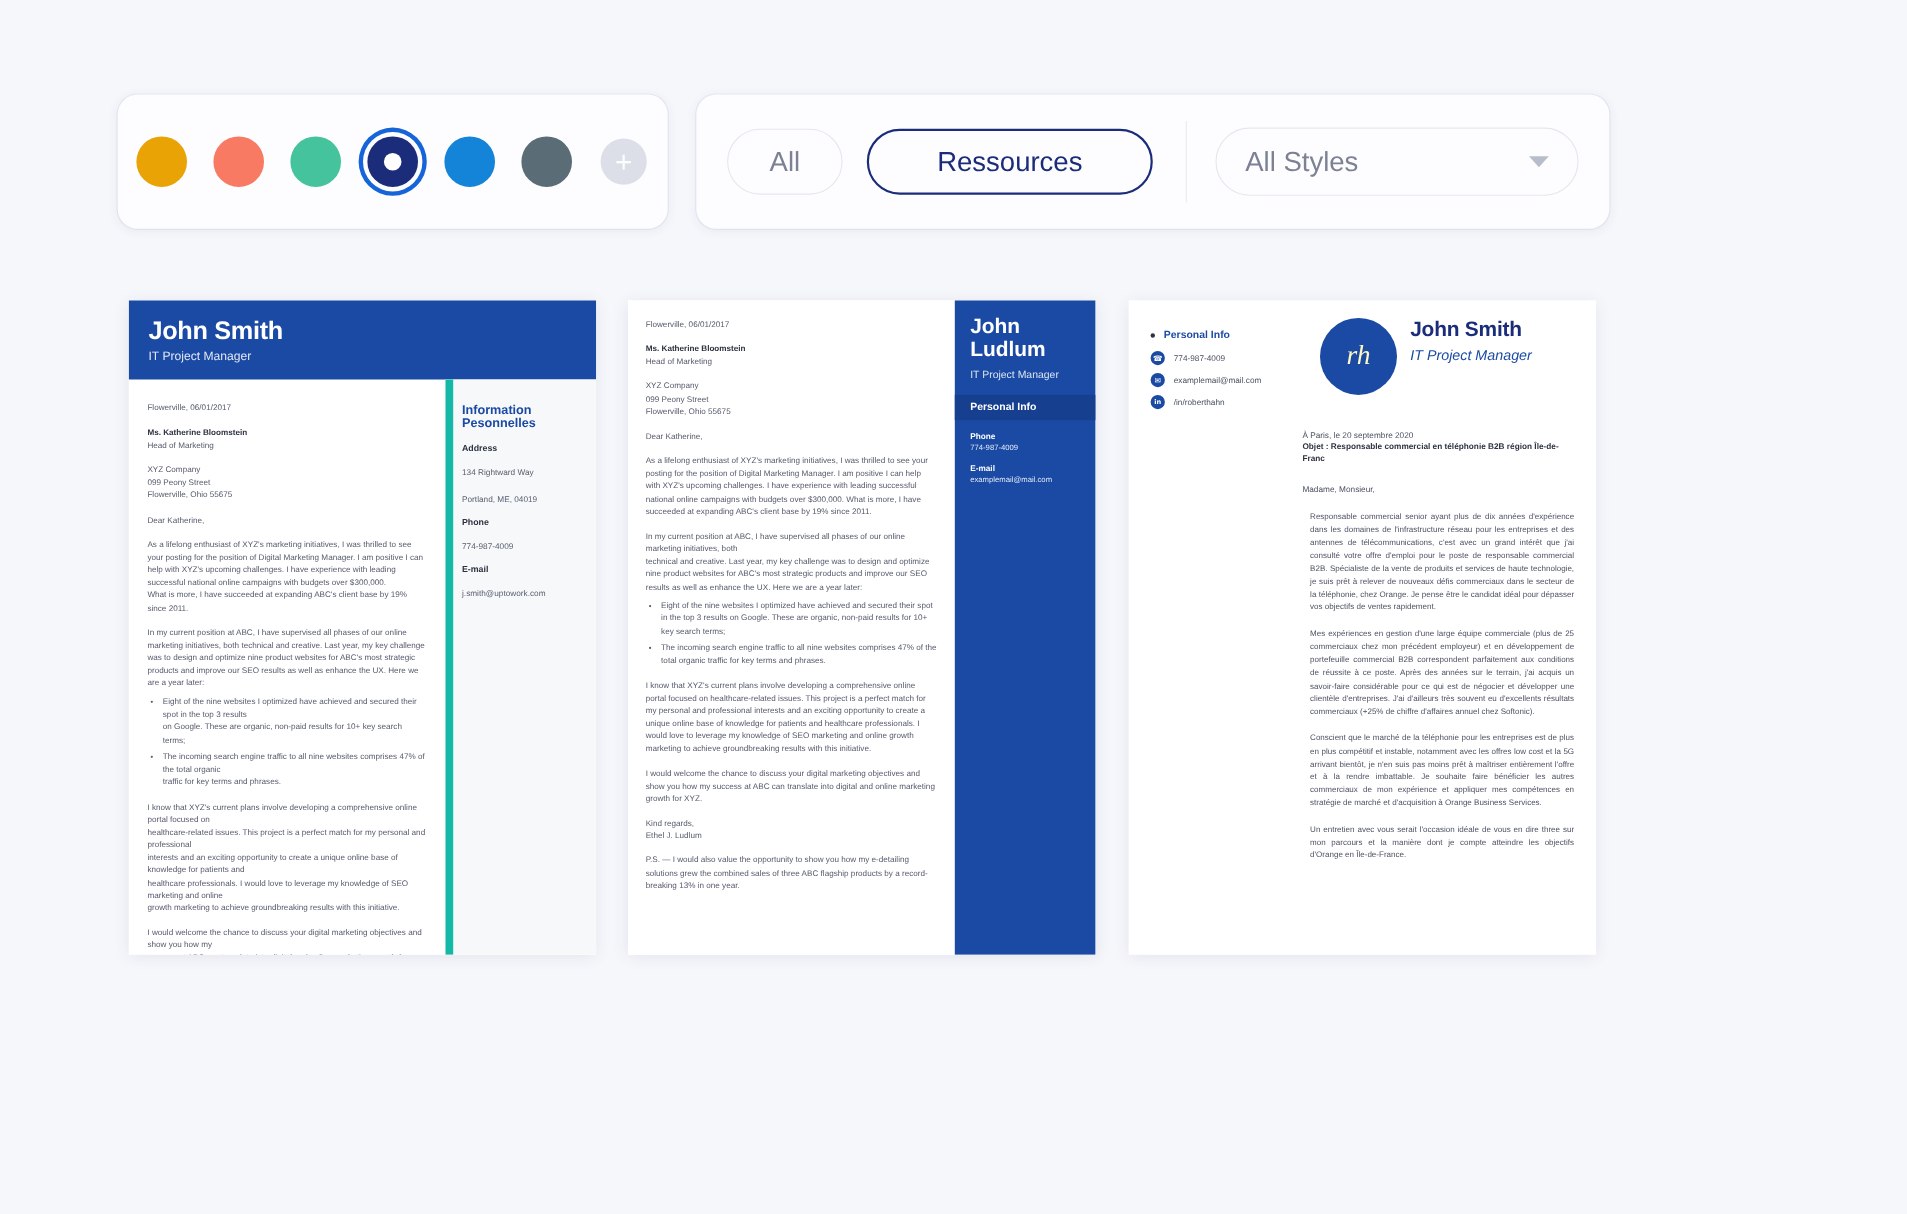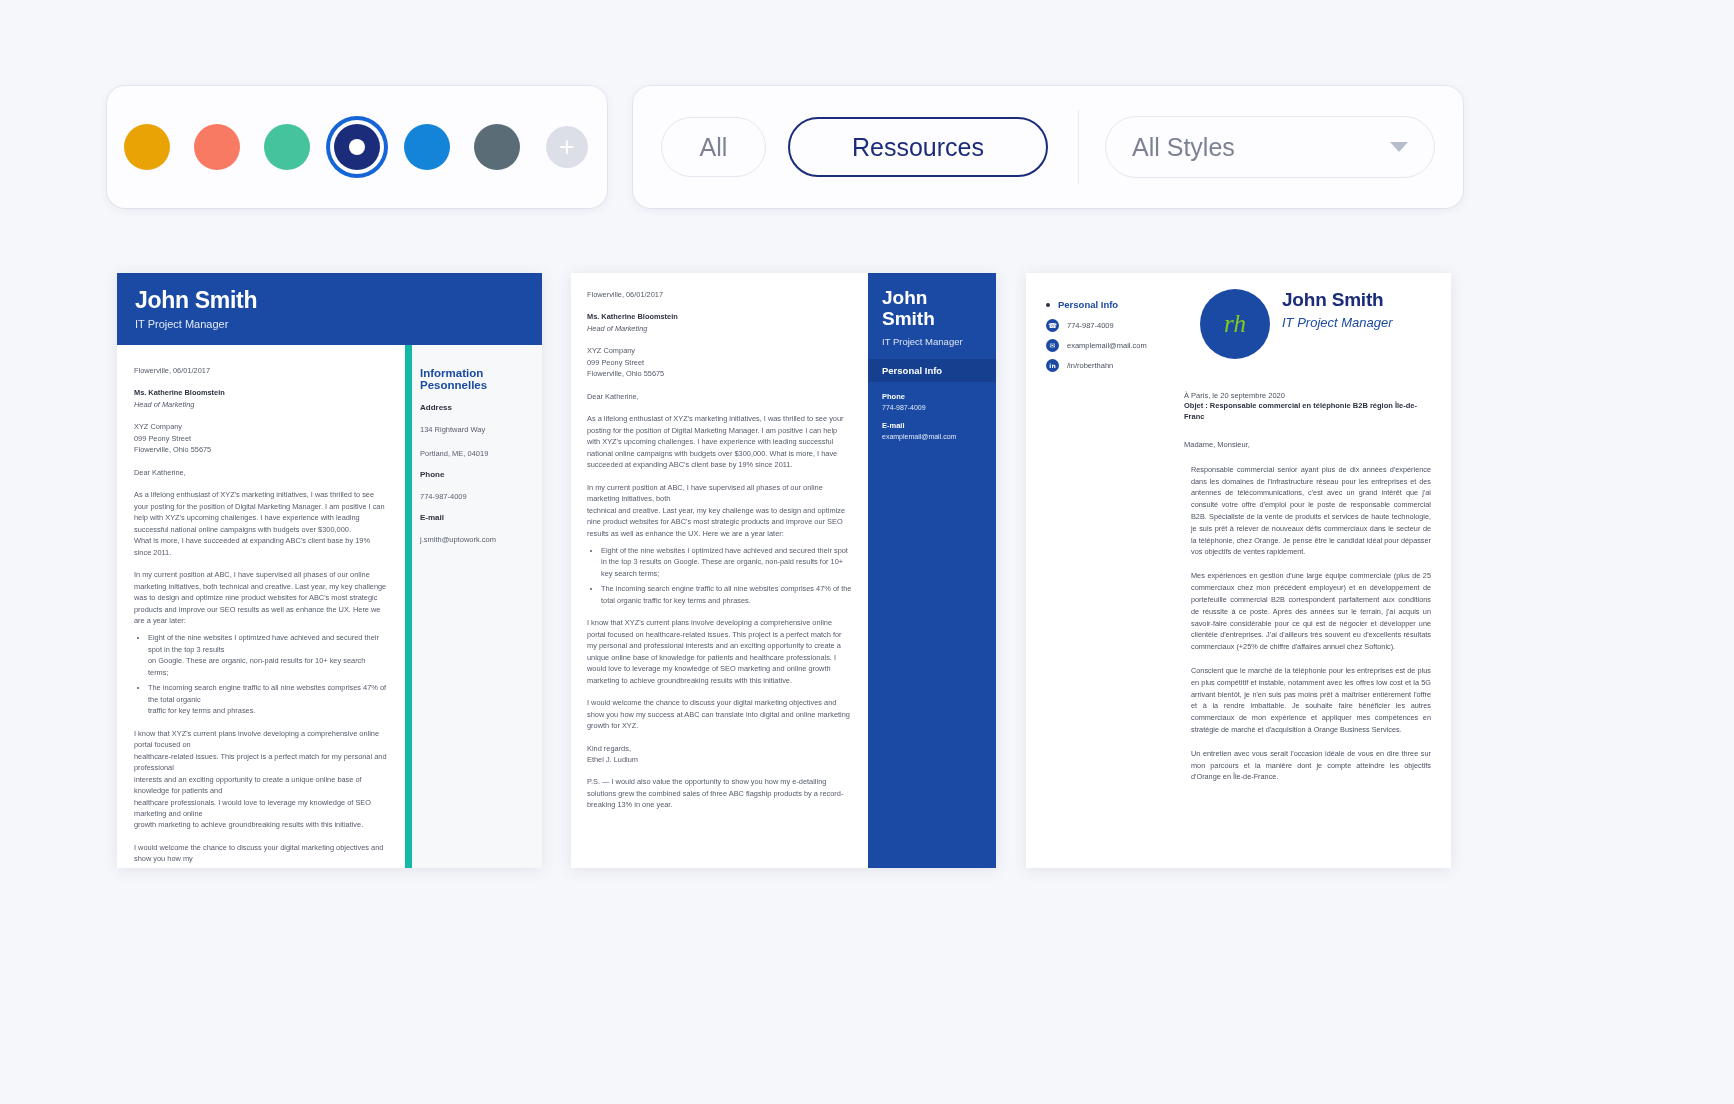--- a/index.html
+++ b/index.html
@@ -131,21 +131,21 @@
   }
   .t1-side-title {
     color: #1a4aa3; font-weight: bold; font-size: 11.5px;
     margin-bottom: 12px;
   }
   .t1-side-lbl { font-size: 8px; font-weight: bold; color: #2c3240; margin-top: 10px; }
   .t1-side-val { font-size: 7.5px; color: #5a6070; margin-top: 13px; line-height: 1.45; }
 
   .ltxt { font-size: 7.4px; color: #555b6b; line-height: 1.55; }
   .ltxt-b { font-weight: bold; color: #2c3240; }
-  .ltxt-i { font-style: italic; }
+  .ltxt-i { }
   .blk { margin-bottom: 11px; }
   .bullets { margin: 6px 0 0 0; padding-left: 14px; }
   .bullets li { font-size: 7.4px; color: #555b6b; line-height: 1.55; margin-bottom: 4px; }
 
   
   .t2-wrap { display: flex; height: 595px; }
   .t2-main { width: 297px; background: #fff; padding: 16px 16px 0 16px; }
   .t2-side {
     width: 128px;
     background: #1a4aa3;
@@ -183,21 +183,21 @@
   .t3-ic {
     width: 13px; height: 13px; border-radius: 50%;
     background: #1a4aa3; color: #fff;
     display: flex; align-items: center; justify-content: center;
     font-size: 7px; margin-right: 8px; flex: none;
     font-family: "DejaVu Sans", sans-serif;
   }
   .t3-ctxt { font-size: 7.5px; color: #4b5161; }
   .t3-avatar {
     width: 70px; height: 70px; border-radius: 50%;
-    background: #1a4aa3; color: #84cc16;
+    background: #1a4aa3; color: #fef9c3;
     display: flex; align-items: center; justify-content: center;
     font-family: "Liberation Serif", serif;
     font-style: italic; font-size: 25px;
     margin: 0 12px 0 6px; flex: none;
   }
   .t3-hn { font-size: 19px; font-weight: bold; color: #1b2c7a; letter-spacing: -0.2px; }
   .t3-hr { font-size: 13px; color: #1a4aa3; font-style: italic; margin-top: 4px; }
   .t3-doc { padding: 12px 0 0 138px; }
   .t3-date { font-size: 7.5px; color: #4b5161; }
   .t3-b { font-size: 7.5px; font-weight: bold; color: #2c3240; line-height: 1.5; }
@@ -335,21 +335,21 @@
         <div class="ltxt blk">I would welcome the chance to discuss your digital marketing objectives and show you how my success at ABC can translate into digital and online marketing growth for XYZ.</div>
         <div class="blk">
           <div class="ltxt">Kind regards,</div>
           <div class="ltxt">Ethel J. Ludlum</div>
         </div>
         <div class="ltxt blk">P.S. — I would also value the opportunity to show you how my e-detailing solutions grew the combined sales of three ABC flagship products by a record-breaking 13% in one year.</div>
       </div>
 
       <div class="t2-side">
         <div class="t2-name">John</div>
-        <div class="t2-name">Smith</div>
+        <div class="t2-name">Ludlum</div>
         <div class="t2-role">IT Project Manager</div>
         <div class="t2-sec">Personal Info</div>
         <div class="t2-lbl">Phone</div>
         <div class="t2-val">774-987-4009</div>
         <div class="t2-lbl">E-mail</div>
         <div class="t2-val">examplemail@mail.com</div>
       </div>
     </div>
   </div>
 

